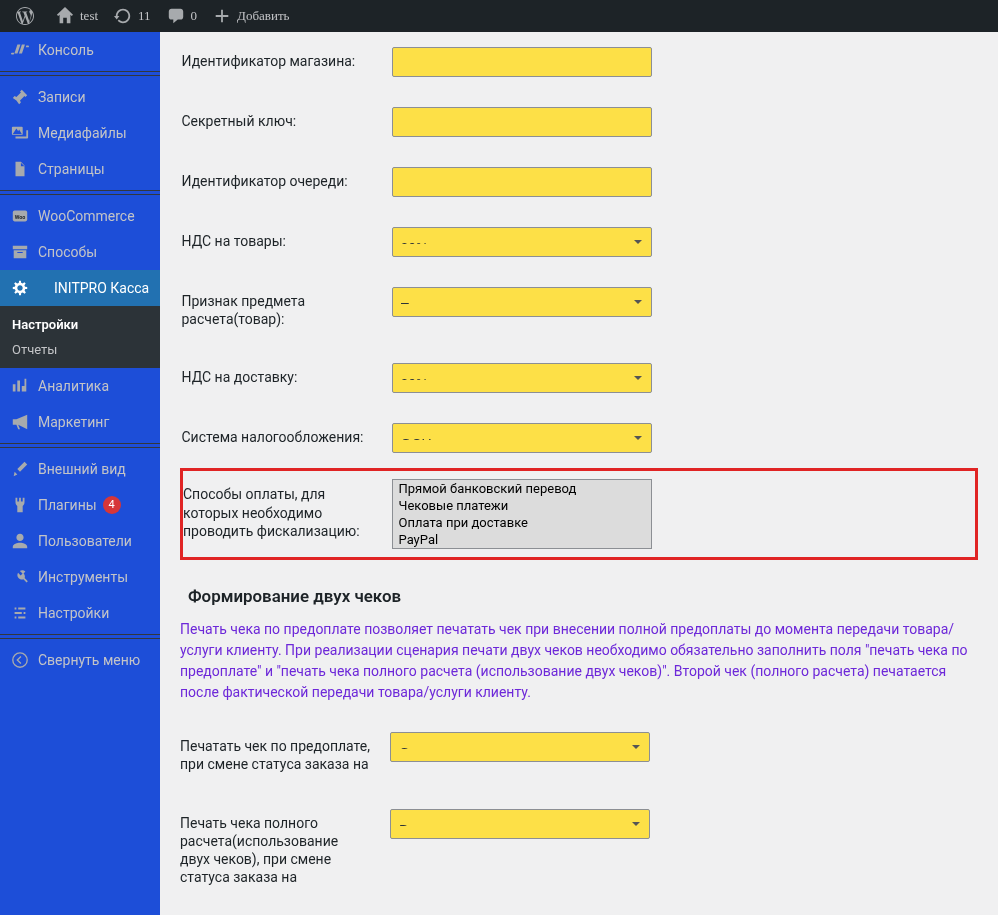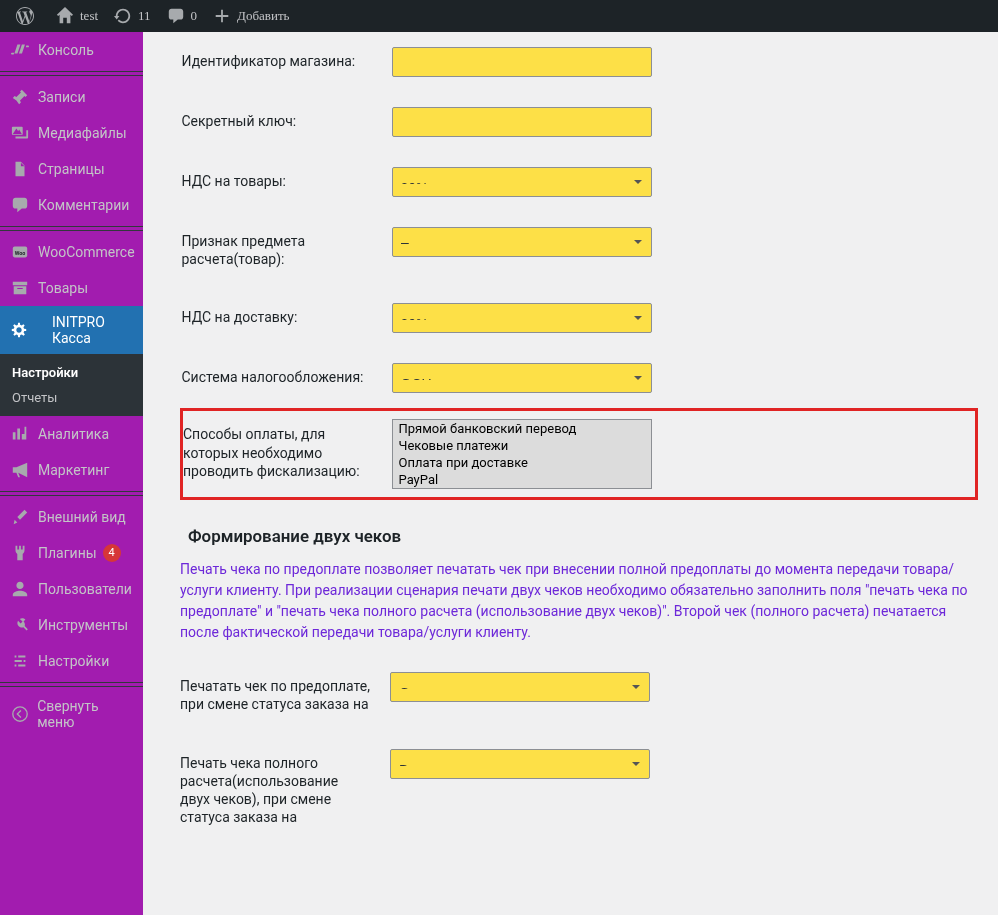--- a/index.html
+++ b/index.html
@@ -5,21 +5,21 @@
 * { box-sizing: border-box; margin: 0; padding: 0; }
 body { font-family: -apple-system, BlinkMacSystemFont, "Segoe UI", Roboto, sans-serif; font-size: 13px; color: #3c434a; background: #f0f0f1; }
 
 
 #adminbar { height: 32px; background: #1d2327; color: #c3c4c7; display: flex; align-items: center; padding: 0 8px; font-size: 13px; position: relative; z-index: 100; }
 #adminbar .ab-item { display: flex; align-items: center; padding: 0 8px; height: 32px; cursor: pointer; color: #c3c4c7; font-family: Liberation Serif, serif; }
 #adminbar .ab-icon { margin-right: 6px; display: inline-flex; align-items: center; }
 #adminbar svg { width: 18px; height: 18px; fill: #a7aaad; }
 
 
-#adminmenu { position: absolute; top: 32px; left: 0; bottom: 0; width: 143px; background: #a21caf; color: #c3c4c7; overflow-y: auto; font-size: 14px; }
+#adminmenu { position: absolute; top: 32px; left: 0; bottom: 0; width: 160px; background: #1d4ed8; color: #c3c4c7; overflow-y: auto; font-size: 14px; }
 #adminmenu .menu-item { display: flex; align-items: center; padding: 8px 8px 8px 10px; cursor: pointer; color: #c3c4c7; position: relative; }
 #adminmenu .menu-item .menu-icon { width: 20px; height: 20px; margin-right: 8px; display: inline-flex; align-items: center; justify-content: center; }
 #adminmenu .menu-item svg { width: 18px; height: 18px; fill: #a7aaad; }
 #adminmenu .menu-sep { height: 5px; background: transparent; margin: 3px 0; border-bottom: 1px solid #32373c; border-top: 1px solid #32373c; }
 #adminmenu .menu-item.current { background: #2271b1; color: #fff; gap: 16px; }
 #adminmenu .menu-item.current svg { fill: #fff; }
 #adminmenu .menu-item.current::after { content: ''; position: absolute; right: -8px; top: 50%; margin-top: -8px; border: 8px solid transparent; border-right-color: #f0f0f1; }
 #adminmenu .submenu { background: #2c3338; padding: 6px 0; }
 #adminmenu .submenu .sub-item { padding: 5px 12px; font-size: 13px; cursor: pointer; color: #c3c4c7; }
 #adminmenu .submenu .sub-item.current { color: #fff; font-weight: 600; }
@@ -115,45 +115,37 @@
     <span>Медиафайлы</span>
   </div>
   <div class="menu-item">
     <span class="menu-icon">
         <svg viewBox="0 0 20 20">
           <path d="M5 2h6l4 4v12H5V2zm6 1v4h4l-4-4zM7 8h6v1H7V8zm0 3h6v1H7v-1zm0 3h6v1H7v-1z"></path>
         </svg>
       </span>
     <span>Страницы</span>
   </div>
-  <div class="menu-item">
-    <span class="menu-icon">
-        <svg viewBox="0 0 20 20">
-          <path d="M5 2h10c1.7 0 3 1.3 3 3v6c0 1.7-1.3 3-3 3h-3l-5 4v-4H5c-1.7 0-3-1.3-3-3V5c0-1.7 1.3-3 3-3z"></path>
-        </svg>
-      </span>
-    <span>Комментарии</span>
-  </div>
   <div class="menu-sep"></div>
   <div class="menu-item">
     <span class="menu-icon">
         <svg viewBox="0 0 20 20">
           <rect x="2" y="4" width="16" height="12" rx="2" fill="#a7aaad"></rect>
           <text x="10" y="13" font-size="6" text-anchor="middle" fill="#1d2327" font-weight="bold">Woo</text>
         </svg>
       </span>
     <span>WooCommerce</span>
   </div>
   <div class="menu-item">
     <span class="menu-icon">
         <svg viewBox="0 0 20 20">
           <path d="M2 3h16v4H2V3zm1 5h14v9H3V8zm4 2v1h6v-1H7z"></path>
         </svg>
       </span>
-    <span>Товары</span>
+    <span>Способы</span>
   </div>
   <div class="menu-item current">
     <span class="menu-icon">
         <svg viewBox="0 0 20 20">
           <path d="M18 11V9l-2.4-.4c-.2-.6-.4-1.2-.7-1.7l1.4-2-1.4-1.4-2 1.4c-.5-.3-1.1-.5-1.7-.7L11 2H9l-.4 2.4c-.6.2-1.2.4-1.7.7l-2-1.4L3.5 5l1.4 2c-.3.5-.5 1.1-.7 1.7L2 9v2l2.4.4c.2.6.4 1.2.7 1.7l-1.4 2L5 16.5l2-1.4c.5.3 1.1.5 1.7.7L9 18h2l.4-2.4c.6-.2 1.2-.4 1.7-.7l2 1.4 1.4-1.4-1.4-2c.3-.5.5-1.1.7-1.7L18 11zm-8 2c-1.7 0-3-1.3-3-3s1.3-3 3-3 3 1.3 3 3-1.3 3-3 3z"></path>
         </svg>
       </span>
     <span>INITPRO Касса</span>
   </div>
   <div class="submenu">
@@ -232,20 +224,24 @@
 
 <div id="content">
   <table class="form-table">
     <tbody>
         <tr>
       <th>Идентификатор магазина:</th>
       <td><input class="regular-text" type="text" value="" style=""></td>
     </tr>
     <tr>
       <th>Секретный ключ:</th>
+      <td><input class="regular-text" type="text" value="" style=""></td>
+    </tr>
+    <tr>
+      <th>Идентификатор очереди:</th>
       <td><input class="regular-text" type="text" value="" style=""></td>
     </tr>
     <tr>
       <th>НДС на товары:</th>
       <td><div class="select-wrap"><select class="regular"><option>20%</option></select></div></td>
     </tr>
     <tr>
       <th>Признак предмета расчета(товар):</th>
       <td><div class="select-wrap"><select class="regular"><option>Товар</option></select></div></td>
     </tr>

